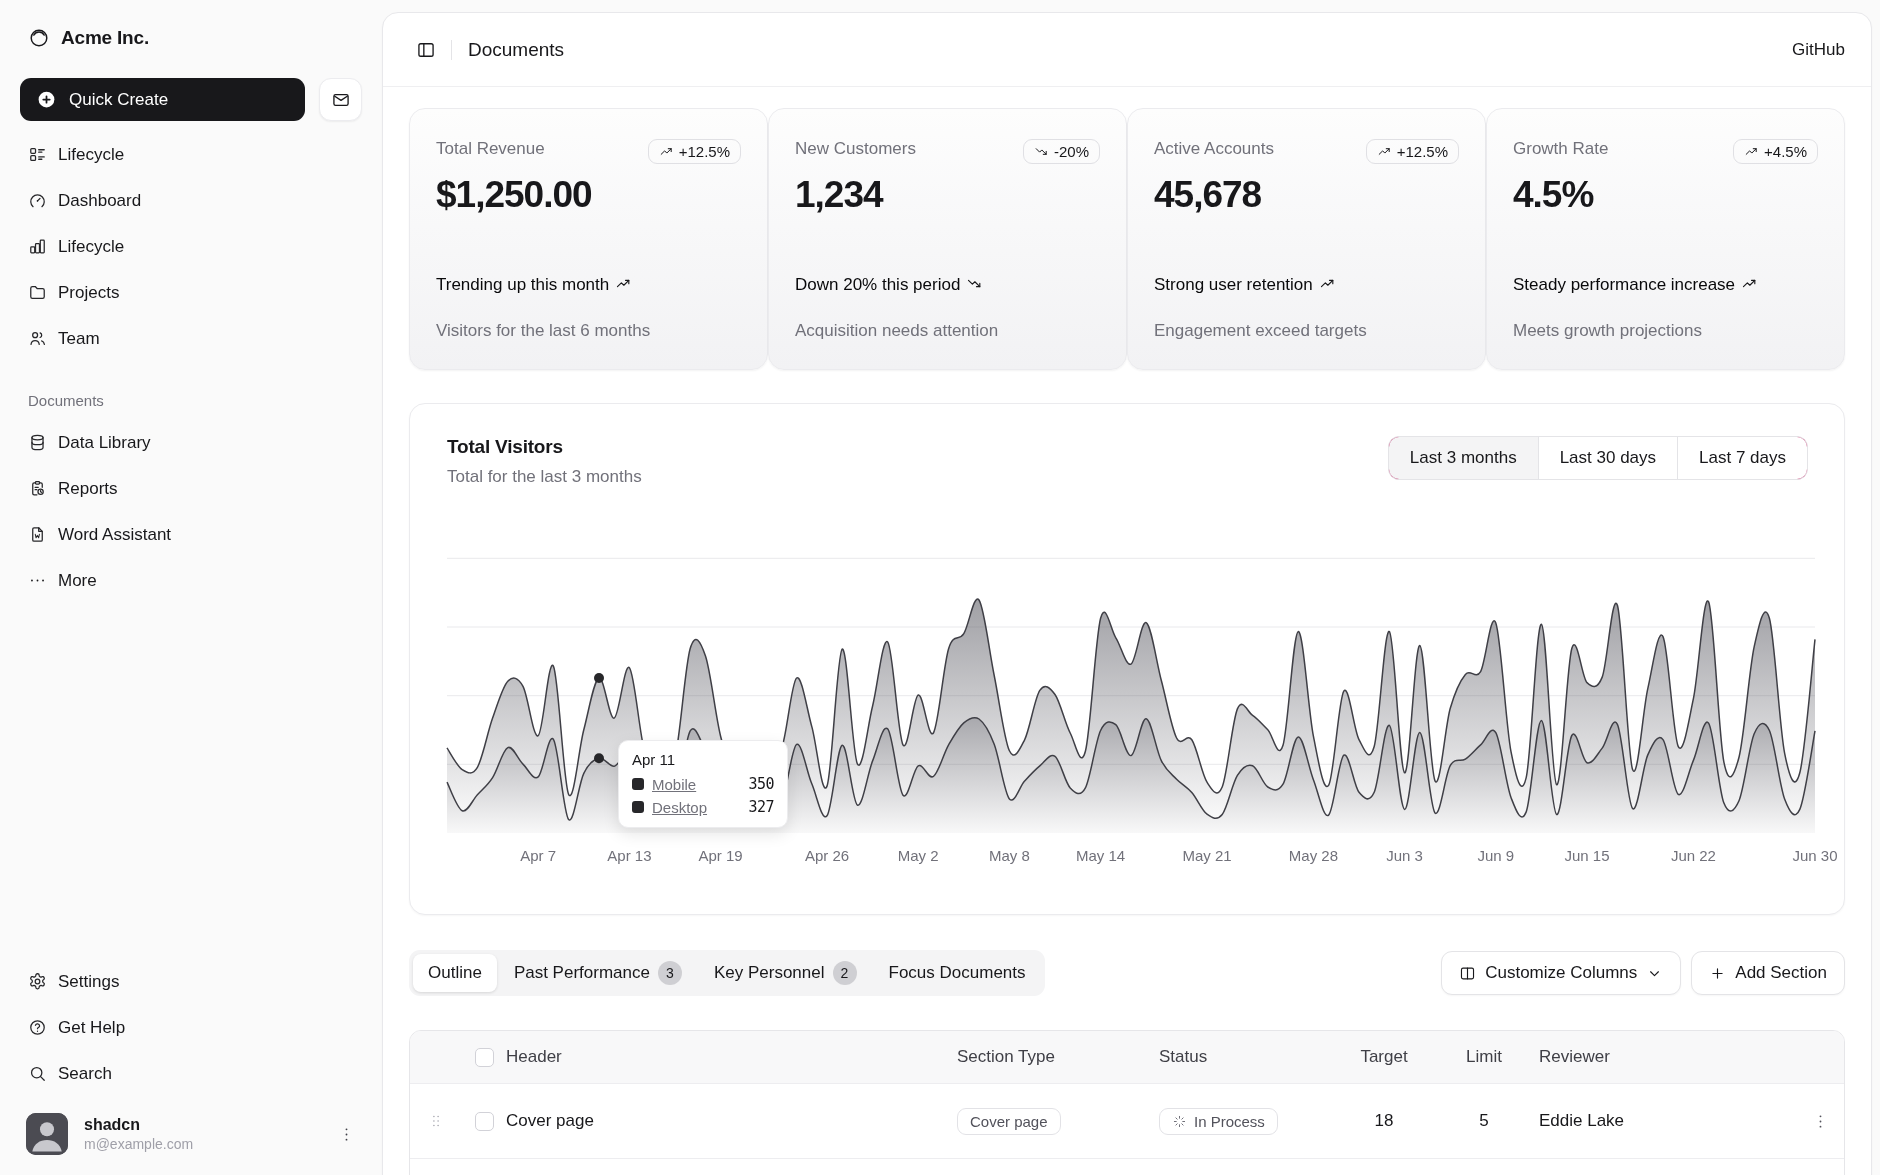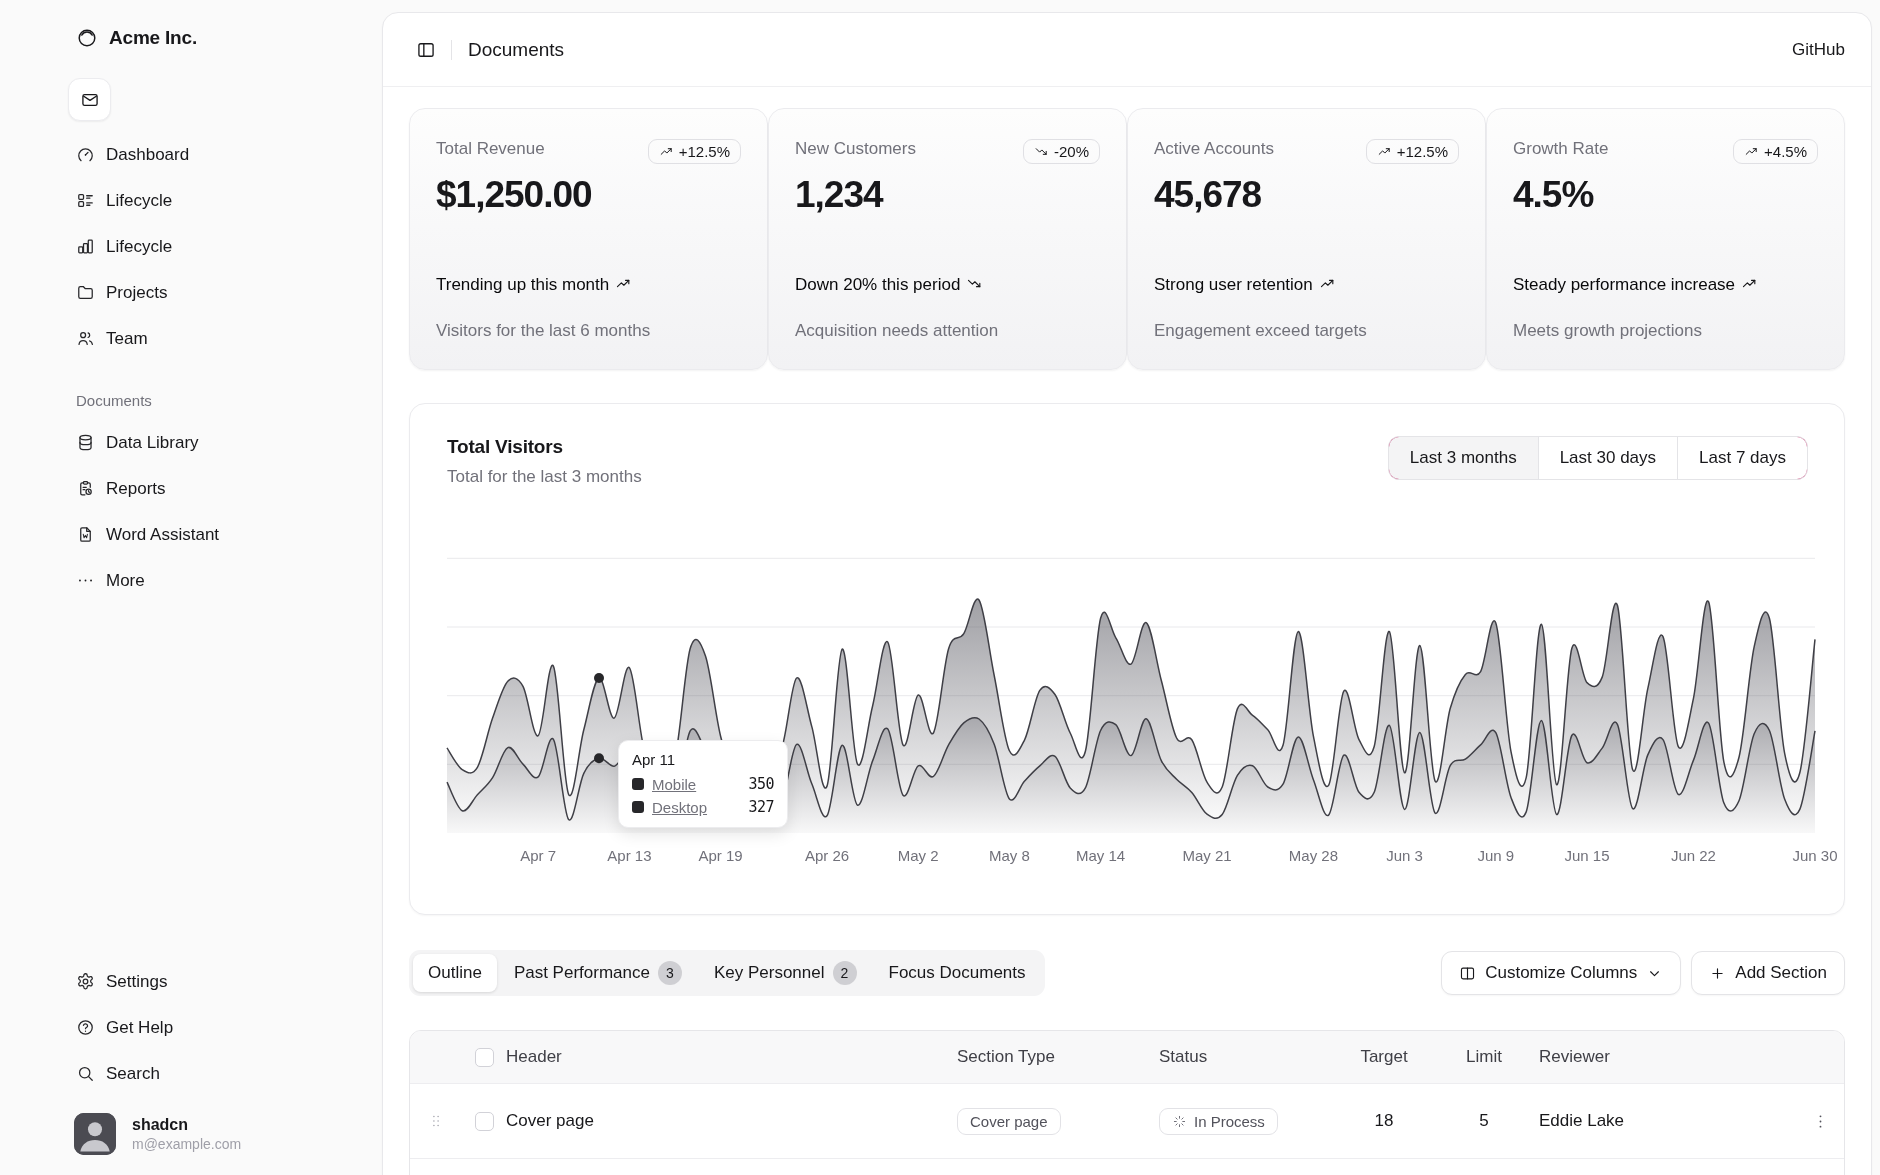--- a/index.html
+++ b/index.html
@@ -2,21 +2,21 @@
 <html><head>
 <meta charset="utf-8">
 <style>
   * { margin:0; padding:0; box-sizing:border-box; }
   html,body { width:1880px; height:1175px; overflow:hidden; }
   body { font-family:"Liberation Sans", sans-serif; background:#fafafa; color:#18181b;
          -webkit-font-smoothing:antialiased; }
   .app { position:relative; width:1880px; height:1175px; overflow:hidden; }
 
   
-  .sidebar { position:absolute; left:0; top:0; width:382px; height:1175px; padding:14px 16px;margin-left:48px; }
+  .sidebar { position:absolute; left:0; top:0; width:382px; height:1175px; padding:14px 16px; }
   .brand { display:flex; align-items:center; gap:11px; padding:8px 12px; height:48px; }
   .brand svg { width:22px; height:22px; stroke:#18181b; }
   .brand-name { font-size:19px; font-weight:700; letter-spacing:-0.2px; }
   .qc-row { display:flex; align-items:center; gap:14px; margin:16px 4px 14px 4px; }
   .qc-btn { flex:1; display:flex; align-items:center; gap:12px; height:43px; background:#18181b;
             color:#fff; border:none; border-radius:11px; padding:0 16px; font-size:17px;
             font-weight:500; font-family:inherit; cursor:pointer; }
   .qc-btn svg { width:21px; height:21px; }
   .mail-btn { width:43px; height:43px; background:#fff; border:1px solid #ececef; border-radius:12px;
               display:flex; align-items:center; justify-content:center; box-shadow:0 1px 2px rgba(0,0,0,.06);
@@ -135,49 +135,58 @@
     <div class="brand">
       <span style="display:flex">
           <svg viewBox="0 0 24 24" fill="none" stroke="currentColor" stroke-width="1.6" stroke-linecap="round" stroke-linejoin="round">
             <circle cx="12" cy="12" r="8.5"></circle>
             <path d="M6.3 8.8a6.6 6.6 0 0 1 11.4 0"></path>
           </svg>
         </span>
       <span class="brand-name">Acme Inc.</span>
     </div>
     <div class="qc-row">
+      <button class="qc-btn">
+        <span style="display:flex">
+            <svg viewBox="0 0 24 24" fill="none" stroke="currentColor" stroke-width="1.6" stroke-linecap="round" stroke-linejoin="round">
+              <circle cx="12" cy="12" r="9" fill="#fff" stroke="none"></circle>
+              <path d="M12 8.3v7.4M8.3 12h7.4" stroke="#18181b" stroke-width="2"></path>
+            </svg>
+          </span>
+        <span>Quick Create</span>
+      </button>
       <button class="mail-btn">
         <span style="display:flex">
             <svg viewBox="0 0 24 24" fill="none" stroke="currentColor" stroke-width="1.6" stroke-linecap="round" stroke-linejoin="round">
               <rect x="3.5" y="5.5" width="17" height="13" rx="2"></rect>
               <path d="M4.5 7.5l7.5 5 7.5-5"></path>
             </svg>
           </span>
       </button>
     </div>
     <nav id="main-nav">
         <div class="nav-item">
           <span style="display:flex">
             <svg viewBox="0 0 24 24" fill="none" stroke="currentColor" stroke-width="1.6" stroke-linecap="round" stroke-linejoin="round">
+              <rect x="3.5" y="4.5" width="6" height="6" rx="1.2"></rect>
+              <rect x="3.5" y="13.5" width="6" height="6" rx="1.2"></rect>
+              <path d="M13.5 6h7M13.5 9h4M13.5 15h7M13.5 18h4"></path>
+            </svg>
+          </span>
+          <span>Lifecycle</span>
+        </div>
+        <div class="nav-item">
+          <span style="display:flex">
+            <svg viewBox="0 0 24 24" fill="none" stroke="currentColor" stroke-width="1.6" stroke-linecap="round" stroke-linejoin="round">
               <path d="M6.4 19.8a8.5 8.5 0 1 1 11.2 0"></path>
               <path d="M12 12.5l3.1-3.1"></path>
               <circle cx="12" cy="12.5" r="1" fill="currentColor" stroke="none"></circle>
             </svg>
           </span>
           <span>Dashboard</span>
-        </div>
-        <div class="nav-item">
-          <span style="display:flex">
-            <svg viewBox="0 0 24 24" fill="none" stroke="currentColor" stroke-width="1.6" stroke-linecap="round" stroke-linejoin="round">
-              <rect x="3.5" y="4.5" width="6" height="6" rx="1.2"></rect>
-              <rect x="3.5" y="13.5" width="6" height="6" rx="1.2"></rect>
-              <path d="M13.5 6h7M13.5 9h4M13.5 15h7M13.5 18h4"></path>
-            </svg>
-          </span>
-          <span>Lifecycle</span>
         </div>
         <div class="nav-item">
           <span style="display:flex">
             <svg viewBox="0 0 24 24" fill="none" stroke="currentColor" stroke-width="1.6" stroke-linecap="round" stroke-linejoin="round">
               <rect x="3.5" y="12.5" width="5" height="7.5" rx="1"></rect>
               <rect x="9.5" y="8.5" width="5" height="11.5" rx="1"></rect>
               <rect x="15.5" y="4" width="5" height="16" rx="1"></rect>
             </svg>
           </span>
           <span>Lifecycle</span>

